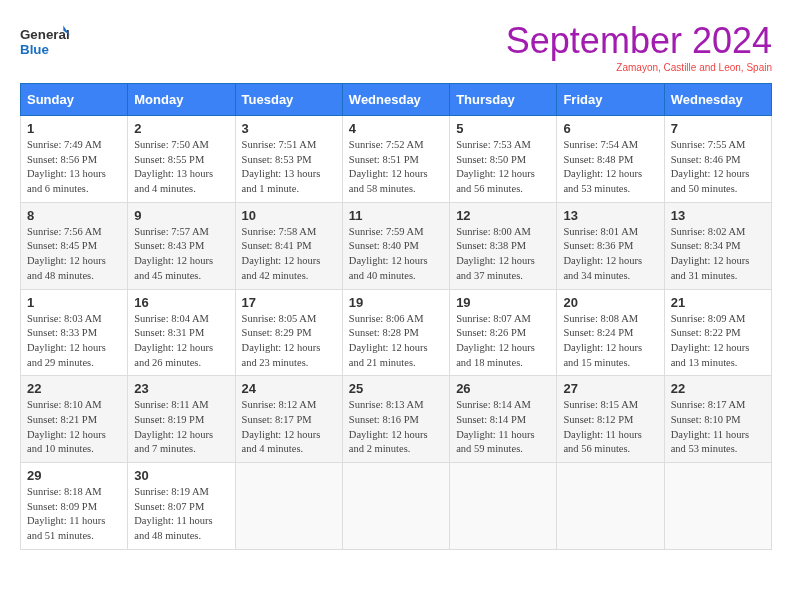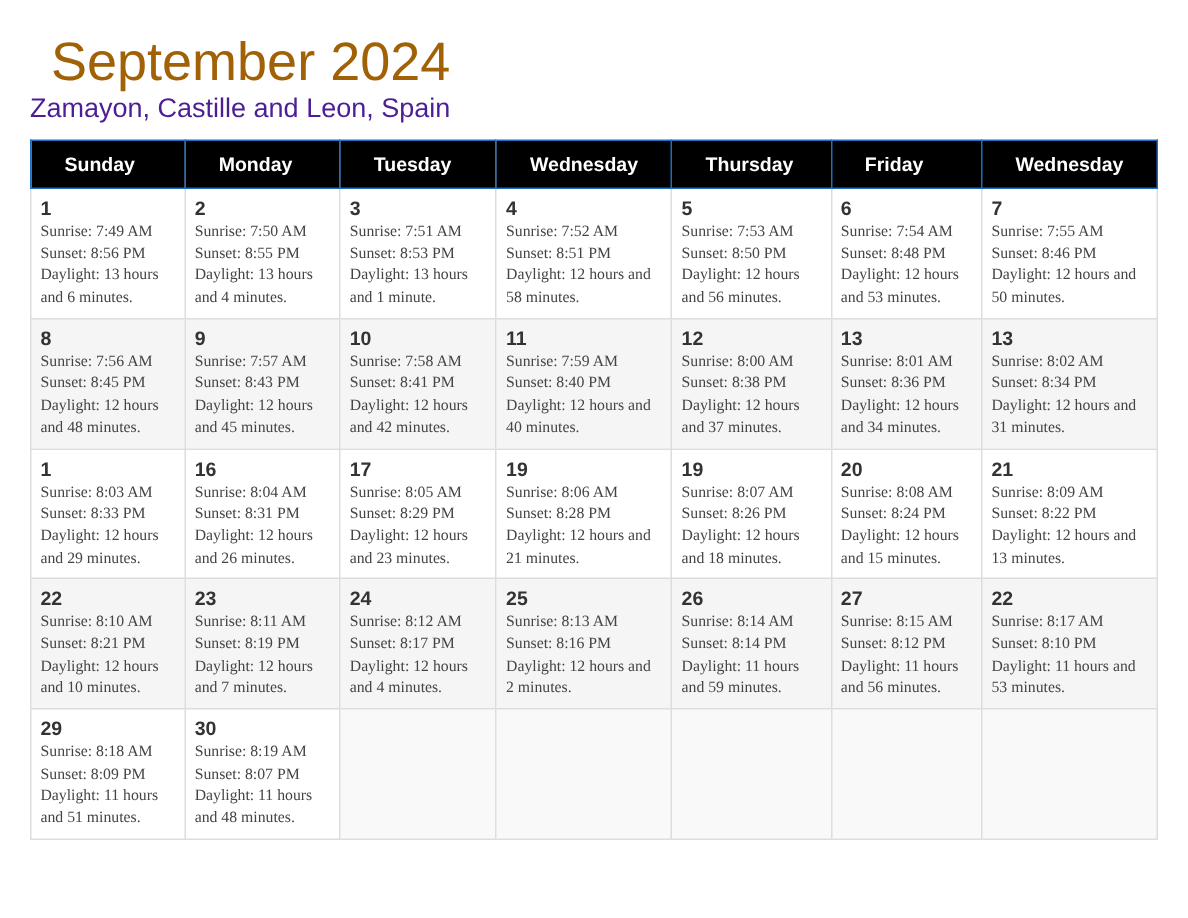--- a/index.html
+++ b/index.html
@@ -20,35 +20,35 @@
       display: flex;
       align-items: center;
       gap: 4px;
     }
     .title-area {
       text-align: right;
     }
     .month-title {
       font-size: 36px;
       font-weight: normal;
-      color: #a16207;
+      color: #a21caf;
     }
     .location-title {
-      font-size: 18px;
-      color: #4c1d95;
+      font-size: 10px;
+      color: #ef4444;
     }
     .calendar-table {
       width: 100%;
       border-collapse: collapse;
       font-size: 11px;
     }
     .calendar-table th {
-      background-color: #000000;
+      background-color: #3b82f6;
       color: #fff;
-      padding: 8px 22px;
+      padding: 8px 6px;
       text-align: left;
       font-size: 13px;
       font-weight: bold;
       border: 1px solid #1a6fc4;
     }
     .calendar-table td {
       border: 1px solid #ddd;
       padding: 5px 6px;
       vertical-align: top;
       width: calc(100% / 7);
@@ -74,20 +74,27 @@
       font-family: Liberation Serif, serif;
     }
     .empty-cell {
       background-color: #f9f9f9 !important;
     }
   </style>
 </head>
 <body>
 
 <div class="header-area">
+  <div class="logo">
+    <svg width="50" height="45" viewBox="0 0 60 45" xmlns="http://www.w3.org/2000/svg">
+      <text x="0" y="18" font-size="16" font-weight="bold" font-family="Arial" fill="#333">General</text>
+      <text x="0" y="36" font-size="16" font-weight="bold" font-family="Arial" fill="#1a6fc4">Blue</text>
+      <polygon points="52,2 60,14 52,8" fill="#1a6fc4"></polygon>
+    </svg>
+  </div>
   <div class="title-area">
     <div class="month-title">September 2024</div>
     <div class="location-title">Zamayon, Castille and Leon, Spain</div>
   </div>
 </div>
 
 <table class="calendar-table">
   <thead>
     <tr>
       <th>Sunday</th>

